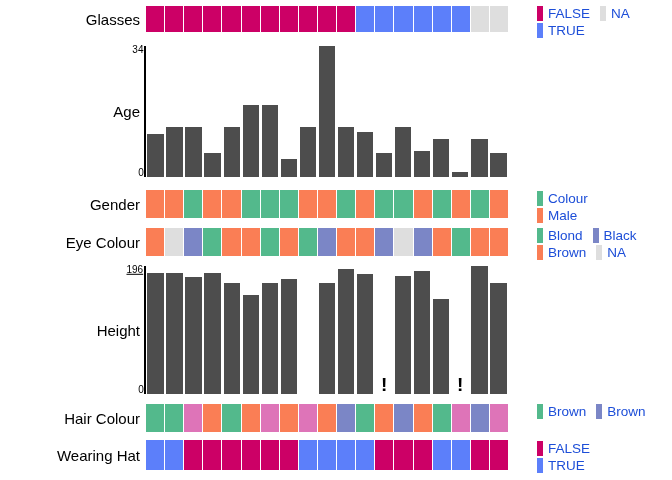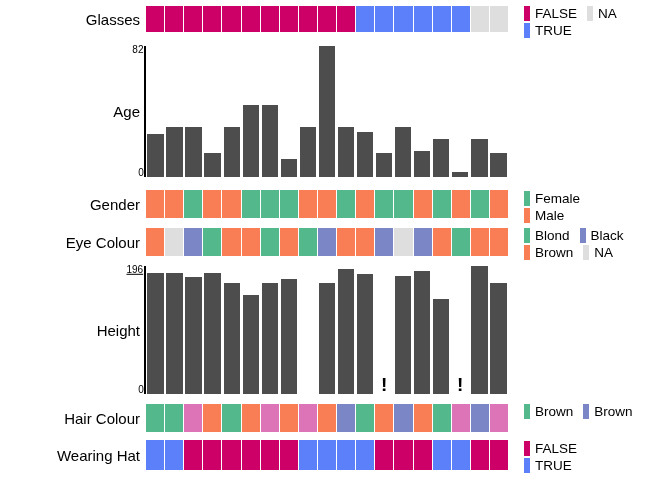--- a/index.html
+++ b/index.html
@@ -124,23 +124,23 @@
   .axis-min {
     position: absolute;
     left: -2px;
     transform: translate(-100%, -50%);
     font-size: 10px;
   }
 
   
   .legend {
     position: absolute;
-    left: 524px;
+    left: 537px;
     font-size: 13.5px;
-    color: #000000;
+    color: #1d4ed8;
   }
   .legend-col {
     display: flex;
     flex-direction: column;
     gap: 2px;
   }
   .legend-row {
     display: flex;
     align-items: center;
     gap: 0px;
@@ -187,21 +187,21 @@
         <div class="cell" title="Glasses: TRUE" style="background: rgb(92, 127, 250);"></div>
         <div class="cell" title="Glasses: NA" style="background: rgb(222, 222, 222);"></div>
         <div class="cell" title="Glasses: NA" style="background: rgb(222, 222, 222);"></div>
       </div>
     </div>
     <div class="panel barpanel" style="top: 46px; height: 131px;">
       <div class="label-box">
         <div class="row-label">Age</div>
       </div>
       <div class="axis-line"></div>
-      <div class="axis-max" style="top: 0px; position: absolute; left: 144px; transform: translate(-105%, -20%);">82</div>
+      <div class="axis-max" style="top: 0px; position: absolute; left: 144px; transform: translate(-105%, -20%);">34</div>
       <div class="axis-min" style="position: absolute; left: 144px; top: 100%; transform: translate(-105%, -95%);">0</div>
       <div class="plotarea">
         <div class="bars">
           <div class="barslot">
             <div class="bar" title="Age: 27" style="height: 32.9268%;"></div>
           </div>
           <div class="barslot">
             <div class="bar" title="Age: 31" style="height: 37.8049%;"></div>
           </div>
           <div class="barslot">
@@ -447,21 +447,21 @@
             <span class="legend-text">TRUE</span>
           </div>
         </div>
       </div>
     </div>
     <div class="legend" style="top: 191px;">
       <div class="legend-col">
         <div class="legend-row legend-pair">
           <div class="legend-item">
             <span class="swatch" style="background: rgb(83, 185, 140);"></span>
-            <span class="legend-text">Female</span>
+            <span class="legend-text">Colour</span>
           </div>
         </div>
         <div class="legend-row legend-pair">
           <div class="legend-item">
             <span class="swatch" style="background: rgb(250, 126, 85);"></span>
             <span class="legend-text">Male</span>
           </div>
         </div>
       </div>
     </div>

